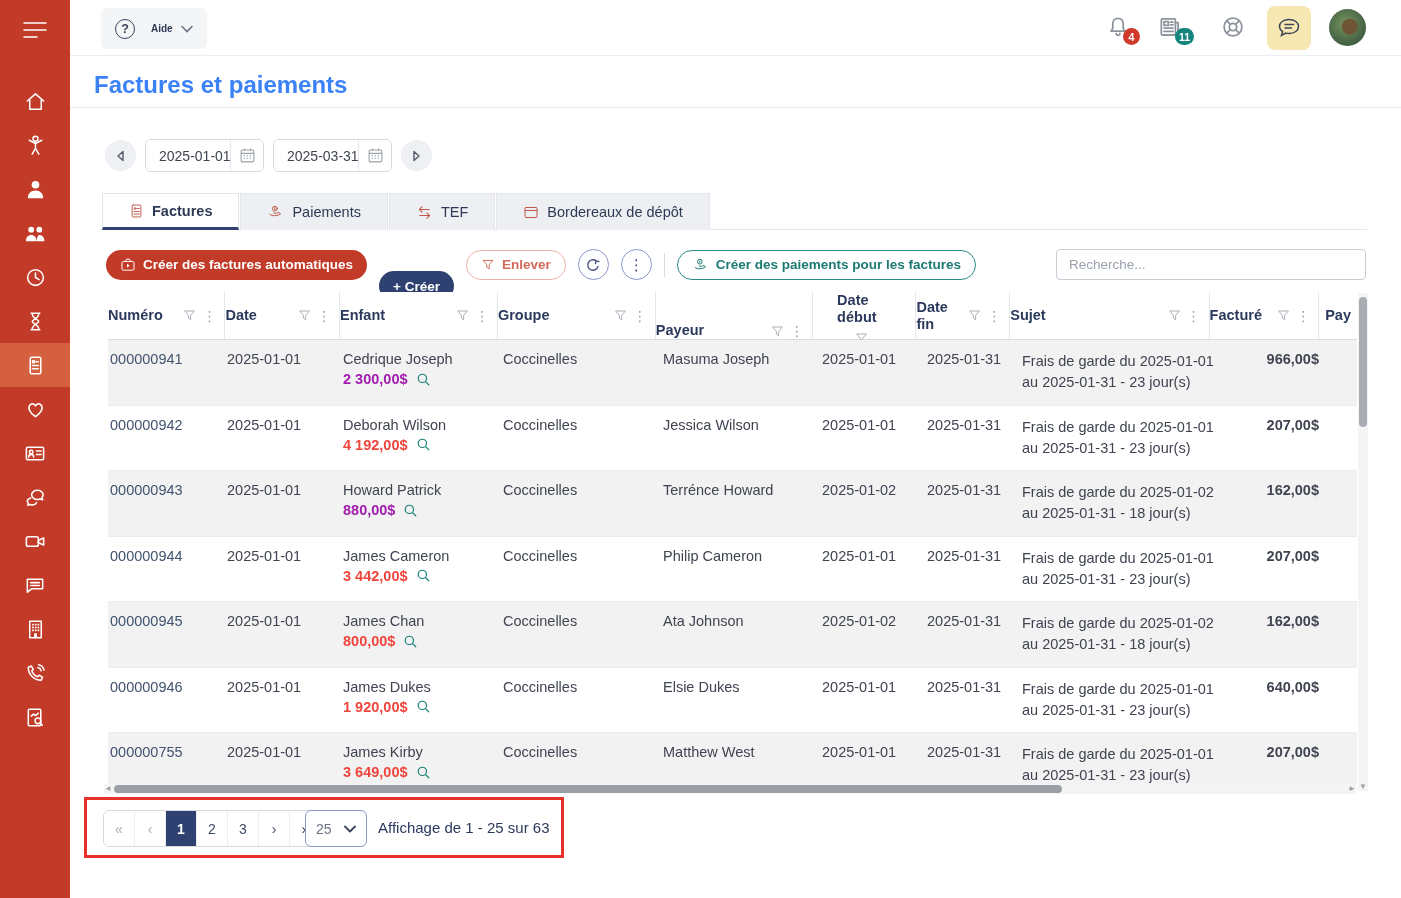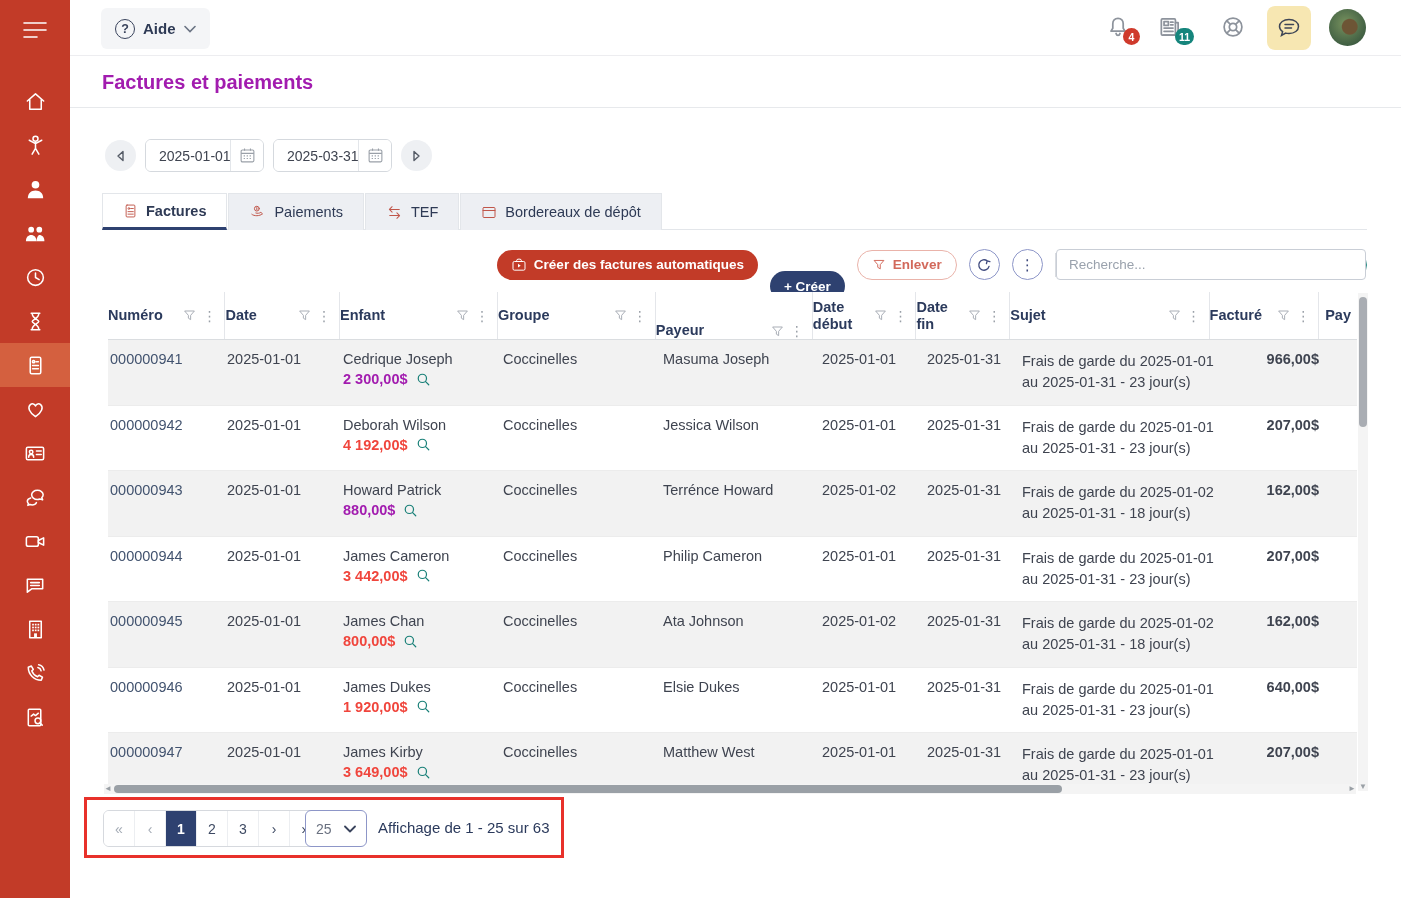--- a/index.html
+++ b/index.html
@@ -12,56 +12,56 @@
   .sb-item.active { background:#d4603f; }
   .sb-item svg { stroke:#fff; fill:none; stroke-width:1.6; stroke-linecap:round; stroke-linejoin:round; }
   .sb-item svg .fill { fill:#fff; stroke:none; }
 
   
   .topbar { position:absolute; left:70px; top:0; width:1331px; height:56px; background:#fff; border-bottom:1px solid #ededf0; }
   .help-btn { position:absolute; left:31px; top:8px; height:41px; padding:0 14px; background:#f4f5f7; border-radius:6px;
               display:flex; align-items:center; gap:8px; cursor:pointer; }
   .help-btn .q { width:20px; height:20px; border:1.6px solid #39435c; border-radius:50%; color:#39435c;
                  font-size:12.5px; font-weight:bold; display:flex; align-items:center; justify-content:center; }
-  .help-btn .lbl { color:#2e3a55; font-size:15px; font-weight:bold; }
+  .help-btn .lbl { color:#2e3a55; font-size:10px; font-weight:bold;margin-left:8px; }
   .tb-ico { position:absolute; top:14px; width:28px; height:28px; cursor:pointer; }
   .tb-ico svg { stroke:#8d939c; fill:none; stroke-width:1.6; stroke-linecap:round; stroke-linejoin:round; }
   .badge { position:absolute; min-width:17px; height:17px; border-radius:9px; color:#fff; font-size:10.5px; font-weight:bold;
            display:flex; align-items:center; justify-content:center; padding:0 4px; }
   .badge.red { background:#cf3a2c; right:-7px; bottom:-3px; }
   .badge.teal { background:#15857c; right:-9px; bottom:-3px; }
   .chat-tile { position:absolute; left:1197px; top:6px; width:44px; height:44px; background:#f7e7b2; border-radius:8px;
                display:flex; align-items:center; justify-content:center; cursor:pointer; }
   .chat-tile svg { stroke:#3e4656; fill:none; stroke-width:1.5; stroke-linecap:round; }
   .avatar { position:absolute; left:1259px; top:9px; width:37px; height:37px; border-radius:50%; cursor:pointer;
             background: radial-gradient(circle at 56% 48%, #6d5535 0 26%, rgba(0,0,0,0) 30%),
                         radial-gradient(circle at 45% 40%, #79935f, #3d5c41 75%); }
 
   
   .titlebar { position:absolute; left:70px; top:56px; width:1331px; height:52px; border-bottom:1px solid #e7e9ec; background:#fff; }
-  .page-title { position:absolute; left:32px; top:15px; font-size:20px; font-weight:bold; color:#a21caf; }
+  .page-title { position:absolute; left:24px; top:15px; font-size:24px; font-weight:bold; color:#3b82f6; }
 
   
   .circ-btn { width:31px; height:31px; border-radius:50%; background:#eef0f3; border:none; display:flex; align-items:center; justify-content:center; cursor:pointer; }
   .circ-btn svg { stroke:#555b66; fill:none; stroke-width:1.4; stroke-linejoin:round; }
   .daterow { position:absolute; left:105px; top:139px; display:flex; align-items:center; gap:9px; }
   .dategrp { display:flex; height:33px; border:1px solid #d5d9de; border-radius:6px; background:#fff; overflow:hidden; }
   .dategrp input { width:84px; border:none; outline:none; padding:0 0 0 13px; font-size:14px; color:#3f4450; font-family:"Liberation Sans",sans-serif; }
   .cal-btn { width:33px; border:none; border-left:1px solid #e3e6ea; background:#fff; display:flex; align-items:center; justify-content:center; cursor:pointer; }
   .cal-btn svg { stroke:#9aa0a8; fill:none; stroke-width:1.3; }
 
   
   .tabs { position:absolute; left:102px; top:193px; width:1265px; height:37px; display:flex; border-bottom:1px solid #e3e6ea; }
-  .tab { height:37px; padding:0 20px; display:flex; align-items:center; gap:8px; background:#edeff3; border:1px solid #e3e6ea;
+  .tab { height:37px; padding:0 26px; display:flex; align-items:center; gap:8px; background:#edeff3; border:1px solid #e3e6ea;
          border-bottom:none; margin-right:1px; font-size:14.5px; color:#2e3a55; cursor:pointer;text-align:right; }
   .tab.active { background:#fff; border-bottom:3px solid #2e4170; font-weight:bold; }
   .tab svg { stroke:#c0564a; fill:none; stroke-width:1.5; stroke-linecap:round; stroke-linejoin:round; }
 
   
-  .toolbar { position:absolute; left:106px; top:249px; width:1261px; height:31px; display:flex; align-items:center; gap:12px;justify-content:flex-end; }
+  .toolbar { position:absolute; left:106px; top:249px; width:1261px; height:31px; display:flex; align-items:center; gap:12px; }
   .pill { height:30px; border-radius:15px; display:flex; align-items:center; gap:7px; padding:0 14px; font-size:13.5px;
           cursor:pointer; border:none; font-family:"Liberation Sans",sans-serif; white-space:nowrap;font-weight:bold; }
   .pill.red { background:#c23b28; color:#fff; font-weight:bold; }
   .pill.red svg { stroke:#fff; fill:none; stroke-width:1.5; }
   .pill.navy { background:#2e4170; color:#fff; font-weight:bold;margin-top:43px; }
   .pill.outline-pink { background:#fff; border:1px solid #eab3aa; color:#d2695b; }
   .pill.outline-pink svg { stroke:#d2695b; fill:none; stroke-width:1.4; }
   .pill.outline-teal { background:#fff; border:1px solid #2a8c85; color:#1d7a73; font-weight:bold; }
   .pill.outline-teal svg { stroke:#1d7a73; fill:none; stroke-width:1.5; }
   .round-btn { width:31px; height:31px; border-radius:50%; background:#fff; border:1px solid #8d96c8; color:#3f4a7e;
@@ -89,21 +89,21 @@
   .enfant-name { margin-bottom:4px; }
   .solde-line { display:flex; align-items:center; gap:8px; }
   .solde { font-weight:bold; font-size:14.5px; }
   .solde[data-status="positive"] { color:#a21caf; }
   .solde[data-status="negative"] { color:#f0453c; }
   .mag { cursor:pointer; display:flex; }
   .mag svg { stroke:#177f77; fill:none; stroke-width:1.6; stroke-linecap:round; }
   .sujet { line-height:1.45; }
   .facture { font-weight:bold; text-align:right; padding-right:16px; }
   .c0{width:119px;} .c1{width:116px;} .c2{width:160px;} .c3{width:160px;} .c4{width:159px;align-items:flex-end;}
-  .c5{width:105px;} .c6{width:95px;} .c7{width:202px;} .c8{width:111px;} .c9{flex:1;}
+  .c5{width:105px;flex-direction:column;} .c6{width:95px;} .c7{width:202px;} .c8{width:111px;} .c9{flex:1;}
   .th.c5 .th-label, .th.c6 .th-label { max-width:48px; }
   .th.c0, .th.c1, .th.c2, .th.c3, .th.c4, .th.c5, .th.c6, .th.c7, .th.c8 { padding-left:0; }
   .cell.c0 { padding-left:2px; }
 
   
   .vscroll { position:absolute; left:1358px; top:293px; width:10px; height:498px; background:#f4f4f4; }
   .vthumb { position:absolute; left:1px; top:4px; width:8px; height:130px; background:#a9adb3; border-radius:4px; cursor:pointer; }
   .varrow { position:absolute; left:1358px; width:10px; height:10px; color:#9aa0a6; font-size:8px; line-height:10px; text-align:center; }
   .hscroll { position:absolute; left:104px; top:784px; width:1252px; height:10px; background:#f4f4f4; }
   .hthumb { position:absolute; left:10px; top:1px; width:948px; height:8px; background:#9aa0a6; border-radius:4px; cursor:pointer; }
@@ -631,21 +631,21 @@
       <div class="cell c4">Elsie Dukes</div>
       <div class="cell c5">2025-01-01</div>
       <div class="cell c6">2025-01-31</div>
       <div class="cell c7 sujet">Frais de garde du 2025-01-01 au 2025-01-31 - 23 jour(s)</div>
       <div class="cell c8 facture">640,00$</div>
       <div class="cell c9"></div>
     </div>
 
     <div class="row">
       <div class="cell c0">
-        <span class="num-link">000000947</span>
+        <span class="num-link">000000755</span>
       </div>
       <div class="cell c1">2025-01-01</div>
       <div class="cell c2">
         <div class="enfant-name">James Kirby</div>
         <div class="solde-line">
           <span class="solde" data-status="negative">3 649,00$</span>
           <span class="mag">
             <svg width="15" height="15" viewBox="0 0 20 20">
               <circle cx="8.5" cy="8.5" r="5.5"></circle>
               <path d="M12.8 12.8 L17 17"></path>

